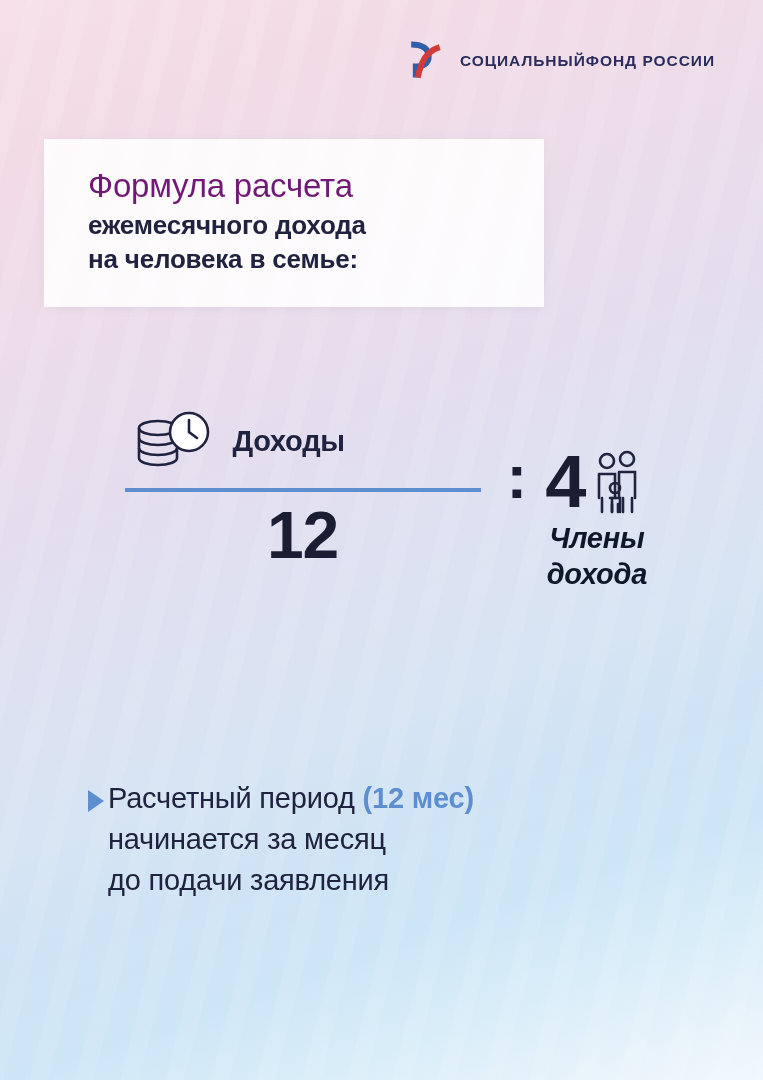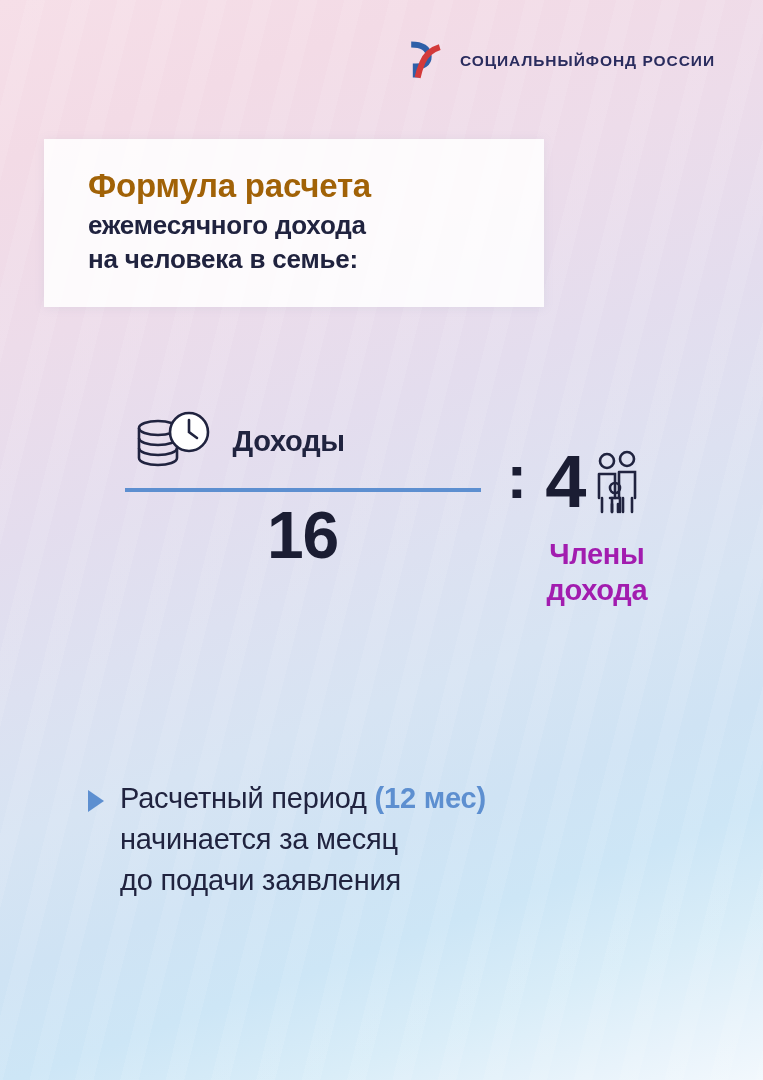--- a/index.html
+++ b/index.html
@@ -80,22 +80,22 @@
     top: 139px;
     width: 1px;        
     box-sizing: border-box;
     width: 500px;
     padding: 26px 30px 30px 44px;
     background: rgba(255,255,255,0.86);
     box-shadow: 0 1px 10px rgba(120,130,170,0.10);
   }
   .title-card .l1 {
     font-size: 33px;
-    font-weight: bold;
-    color: #a16207;
+    font-weight: normal;
+    color: #701a75;
     line-height: 1.3;
     letter-spacing: -0.2px;
   }
   .title-card .l2,
   .title-card .l3 {
     font-size: 26px;
     font-weight: bold;
     color: #20233f;
     line-height: 1.32;
     letter-spacing: -0.2px;
@@ -178,34 +178,35 @@
   }
   .family-icon {
     width: 62px;
     height: 66px;
     flex: 0 0 auto;
     margin-top: 2px;
   }
   .members-label {
     font-size: 29px;
     font-weight: bold;
-    color: #a21caf;
+    color: #0f172a;
     line-height: 1.25;
-    margin-top: 20px;
+    margin-top: 4px;
     letter-spacing: -0.3px;
+    font-style: italic;
   }
 
   
   .note {
     position: absolute;
     left: 88px;
     top: 778px;
     display: flex;
     align-items: flex-start;
-    gap: 16px;
+    gap: 4px;
     width: 600px;
   }
   .note-arrow {
     width: 0;
     height: 0;
     border-left: 16px solid #5d8fd0;
     border-top: 11px solid transparent;
     border-bottom: 11px solid transparent;
     margin-top: 12px;
     flex: 0 0 auto;
@@ -256,21 +257,21 @@
           <path d="M8 42 v10 c0 3.9 8.5 7 19 7 s19-3.1 19-7 V42"></path>
           <circle cx="58" cy="26" r="19" fill="#ffffff"></circle>
           <path d="M58 14 v12 l8 6" stroke-linecap="round"></path>
         </g>
       </svg>
       <div class="numerator-text">
         <div>Доходы</div>
       </div>
     </div>
     <div class="frac-bar"></div>
-    <div class="denominator">16</div>
+    <div class="denominator">12</div>
   </div>
 
   <div class="colon">:</div>
 
   <div class="members">
     <div class="members-top">
       <div class="members-number">4</div>
       <svg class="family-icon" viewBox="0 0 62 66">
         <g fill="none" stroke="#20233f" stroke-width="2.6" stroke-linecap="round">
           <circle cx="21" cy="11" r="7"></circle>

